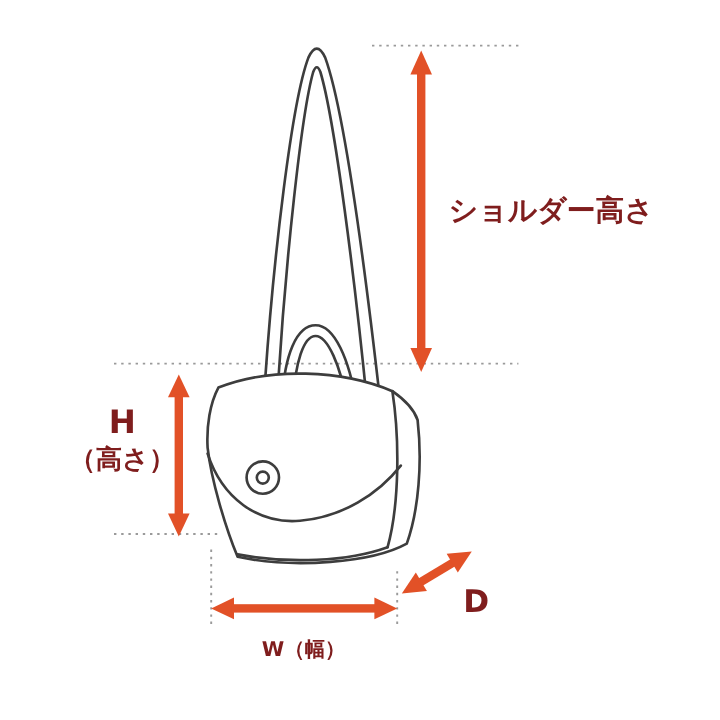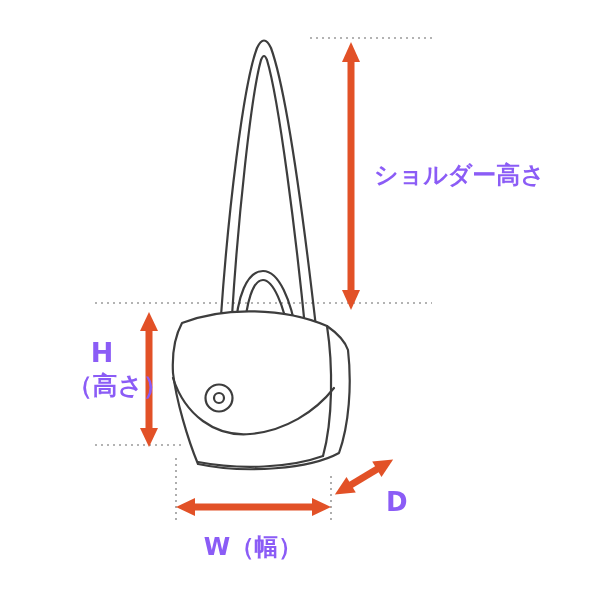--- a/index.html
+++ b/index.html
@@ -3,21 +3,21 @@
 <meta charset="utf-8">
 <style>
   html,body{margin:0;padding:0;background:#ffffff;}
   .stage{
     position:relative;width:600px;height:600px;
     background:var(--background,#ffffff);
     font-family:"DejaVu Sans","Liberation Sans",sans-serif;
     overflow:hidden;
   }
   .stage svg{position:absolute;left:0;top:0;}
-  .label{position:absolute;color:#8b5cf6;font-weight:600;line-height:1.25;white-space:nowrap;}
+  .label{position:absolute;color:#7f1d1d;font-weight:600;line-height:1.25;white-space:nowrap;}
   .label.center{text-align:center;}
   .outline{fill:none;stroke:var(--outline,#3d3d3d);stroke-width:2.2;stroke-linecap:round;stroke-linejoin:round;}
   .fill-white{fill:#ffffff;}
   .arrow{fill:var(--arrow,#e25127);stroke:none;}
   .guide{stroke:var(--guide,#9a9a9a);stroke-width:1.6;stroke-dasharray:2 4;fill:none;}
 </style>
 </head>
 <body>
 
 <div class="stage">
@@ -82,22 +82,22 @@
         <rect class="arrow" x="-17" y="-3.5" width="34" height="7"></rect>
         <polygon class="arrow" points="34,0 15,-9 15,9"></polygon>
       </g>
     </g>
   </svg>
 
   <div class="label" style="left:374px;top:160px;font-size:24px;">ショルダー高さ</div>
 
   <div class="label center" style="left:36px;top:336px;width:132px;">
     <div style="font-size:27px;">H</div>
-    <div style="font-size:25px;text-align:right;">（高さ）</div>
+    <div style="font-size:22px;">（高さ）</div>
   </div>
 
-  <div class="label center" style="left:168px;top:532px;width:170px;font-size:24px;text-align:center;">W（幅）</div>
+  <div class="label center" style="left:168px;top:532px;width:170px;font-size:17px;text-align:center;">W（幅）</div>
 
   <div class="label" style="left:386px;top:486px;">
     <div style="font-size:26px;">D</div>
   </div>
 
 </div>
 
 </body></html>

